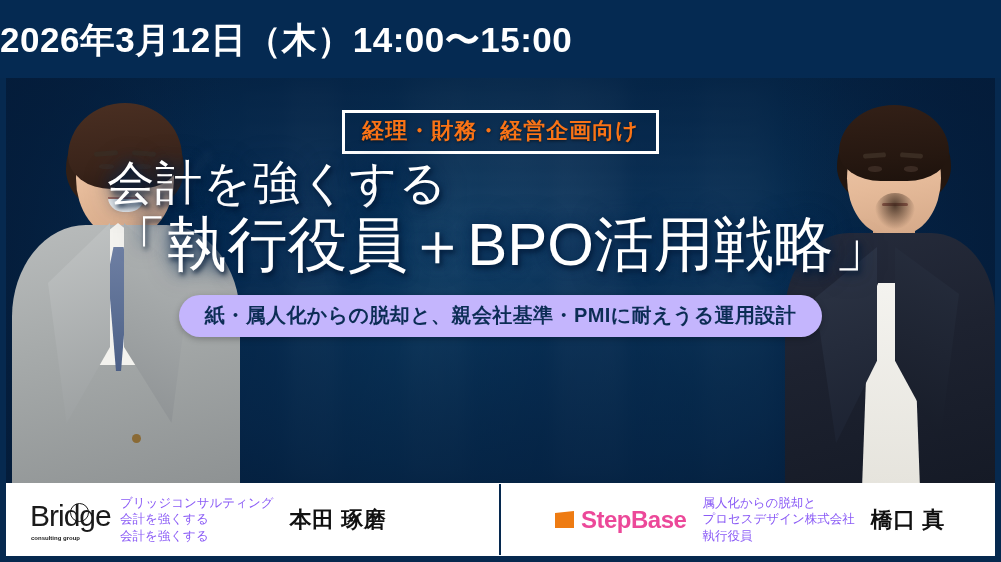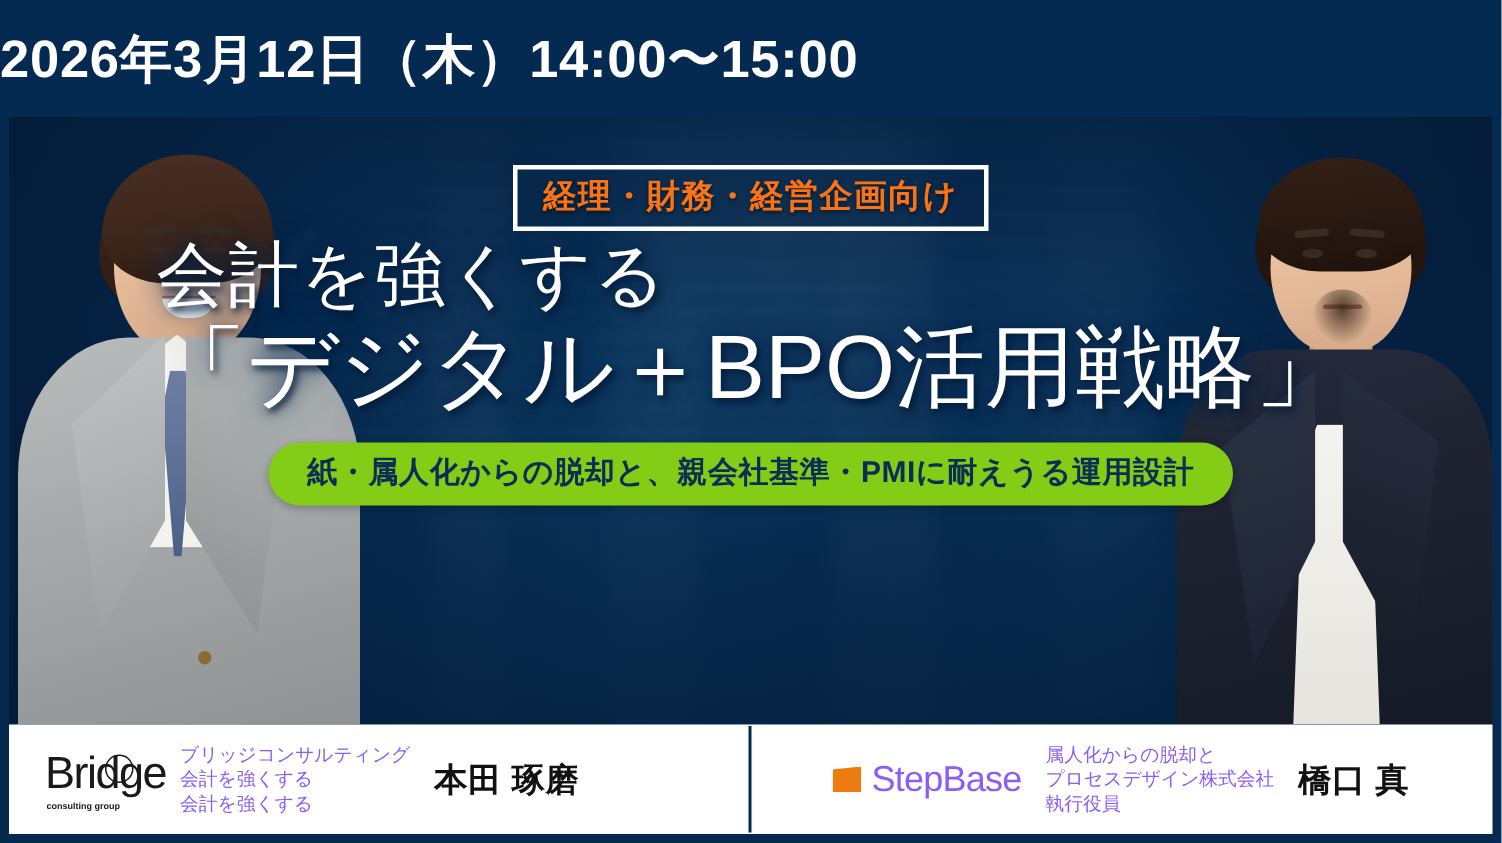--- a/index.html
+++ b/index.html
@@ -155,21 +155,21 @@
   .headline .line2{
     display:block;
     font-size:60px;
     line-height:1.12;
     letter-spacing:0px;
     margin-top:2px;
   }
 
   .sub-pill{
     margin-top:17px;
-    background:#84cc16;
+    background:#c4b5fd;
     color:#0c2d55;
     font-size:20px;
     font-weight:bold;
     letter-spacing:0.4px;
     border-radius:28px;
     padding:10px 26px 12px;
     line-height:1;
     white-space:nowrap;
     box-shadow:0 2px 6px rgba(0,0,0,.25);
   }
@@ -361,22 +361,22 @@
     margin-right:16px;
   }
   .sb-mark{
     width:19px; height:17px;
     background:#ee7b12;
     clip-path:polygon(0% 12%, 100% 0%, 100% 100%, 0% 100%);
     margin-right:7px;
   }
   .sb-word{
     font-size:24px;
-    font-weight:normal;
-    color:#8b5cf6;
+    font-weight:bold;
+    color:#ec4899;
     letter-spacing:-0.5px;
     line-height:1;
   }
 
   .org-block{
     font-size:12.5px;
     line-height:1.33;
     color:#8b5cf6;
     white-space:nowrap;
     flex:0 0 auto;
@@ -451,21 +451,21 @@
         <div class="pr-lapel-r"></div>
       </div>
     </div>
   </div>
 
   <div class="center-col">
     <div class="target-badge">経理・財務・経営企画向け</div>
 
     <div class="headline">
       <span class="line1">会計を強くする</span>
-      <span class="line2">「デジタル＋BPO活用戦略」</span>
+      <span class="line2">「執行役員＋BPO活用戦略」</span>
     </div>
 
     <div class="sub-pill">紙・属人化からの脱却と、親会社基準・PMIに耐えうる運用設計</div>
   </div>
 
   <div class="footer">
 
     <div class="foot-half foot-left">
       <div class="bridge-logo">
         <span class="bridge-word">Bridge</span>

